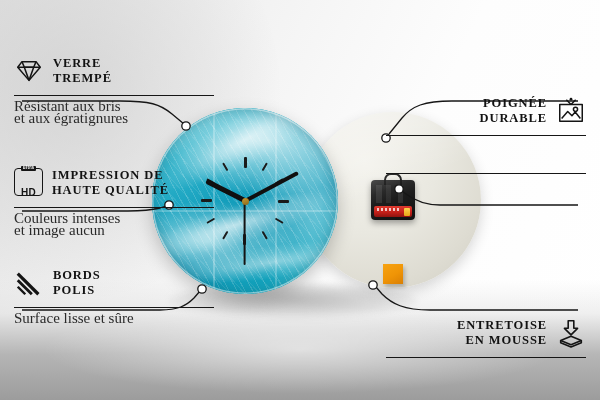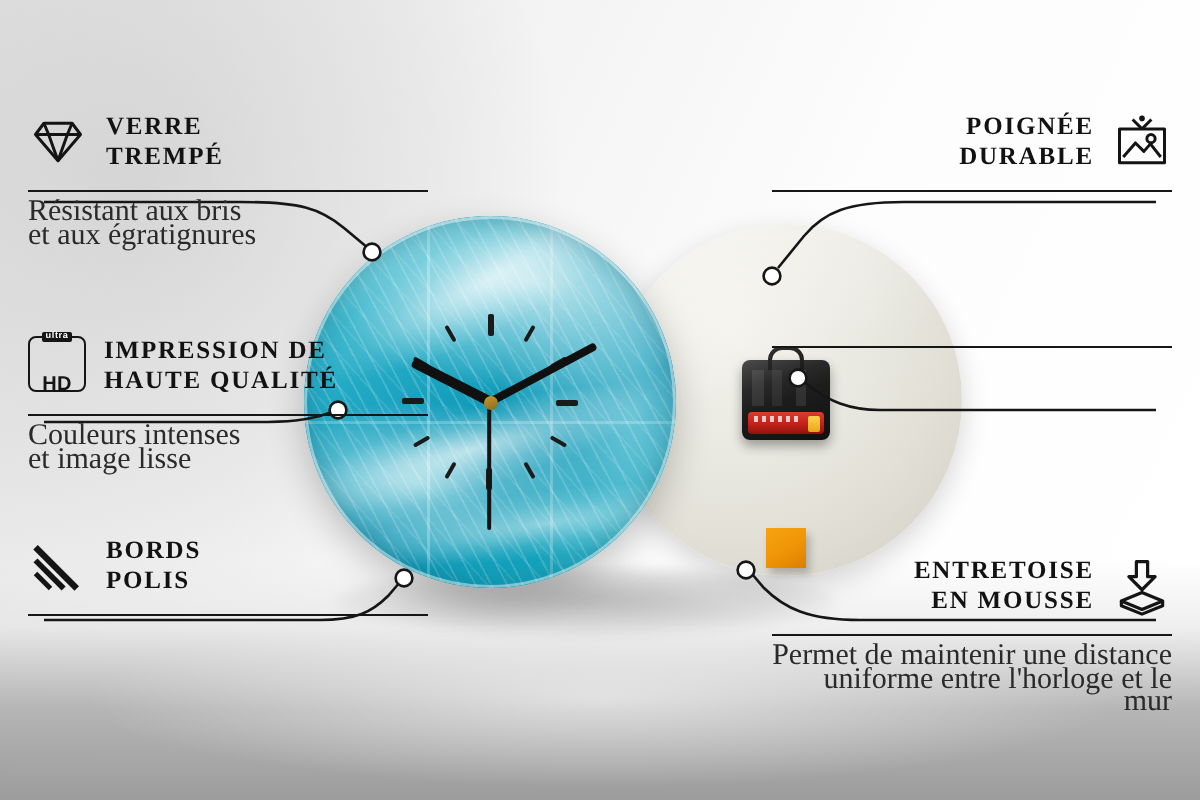--- a/index.html
+++ b/index.html
@@ -157,21 +157,21 @@
   .lines svg{display:block;}
 
   
   .feat{position:absolute;width:200px;}
   .feat.left{left:14px;text-align:left;}
   .feat.right{right:14px;text-align:right;}
   .feat-head{
     display:flex;gap:9px;
     min-height:34px;
   }
-  .feat.right .feat-head{flex-direction:row-reverse;}
+  .feat.right .feat-head{flex-direction:row-reverse;margin-top:40px;}
   .feat-title{
     font-family:"Liberation Serif", serif;
     font-weight:700;font-size:12.5px;line-height:14.5px;
     letter-spacing:.9px;color:#121212;text-transform:uppercase;
     white-space:pre-line;
   }
   .feat-rule{
     margin-top:5px;height:0;border-top:1.3px solid #161616;width:100%;
   }
   .feat-desc{
@@ -329,38 +329,39 @@
     <div class="feat-head">
       <span class="hd-badge">
         <span class="u">ultra</span>
         <span class="hd">HD</span>
       </span>
       <span class="feat-title">IMPRESSION DE
 HAUTE QUALITÉ</span>
     </div>
     <div class="feat-rule"></div>
     <div class="feat-desc">Couleurs intenses
-et image lisse</div>
+et image aucun</div>
   </div>
 
   <div class="feat left" style="top:268px;">
     <div class="feat-head">
       <span class="ico">
         <svg viewBox="0 0 32 32">
           <g stroke="#141414" stroke-linecap="butt" fill="none">
             <path d="M4 6 L26 28" stroke-width="3.4"></path>
             <path d="M4 13 L19 28" stroke-width="3"></path>
             <path d="M4 20 L12 28" stroke-width="2.6"></path>
           </g>
         </svg>
       </span>
       <span class="feat-title">BORDS
 POLIS</span>
     </div>
     <div class="feat-rule"></div>
+    <div class="feat-desc">Surface lisse et sûre</div>
   </div>
 
   <div class="feat right" style="top:56px;">
     <div class="feat-head">
       <span class="ico">
         <svg viewBox="0 0 32 32">
           <g stroke="#141414" stroke-width="1.6" fill="none" stroke-linejoin="round">
             <rect x="4" y="9" width="24" height="18"></rect>
             <path d="M16 9 L11 4 M16 9 L21 4"></path>
             <circle cx="16" cy="3.4" r="1.5" fill="#141414" stroke="none"></circle>
@@ -387,17 +388,15 @@
             <path d="M13 3 H19 V11 H23 L16 18 L9 11 H13 Z"></path>
             <path d="M16 19.5 L27 24 L16 28.5 L5 24 Z"></path>
             <path d="M5 24 V26.5 L16 31 L27 26.5 V24"></path>
           </g>
         </svg>
       </span>
       <span class="feat-title">ENTRETOISE
 EN MOUSSE</span>
     </div>
     <div class="feat-rule"></div>
-    <div class="feat-desc">Permet de maintenir une distance
-uniforme entre l'horloge et le mur</div>
   </div>
 
 </div>
 
 </body></html>

